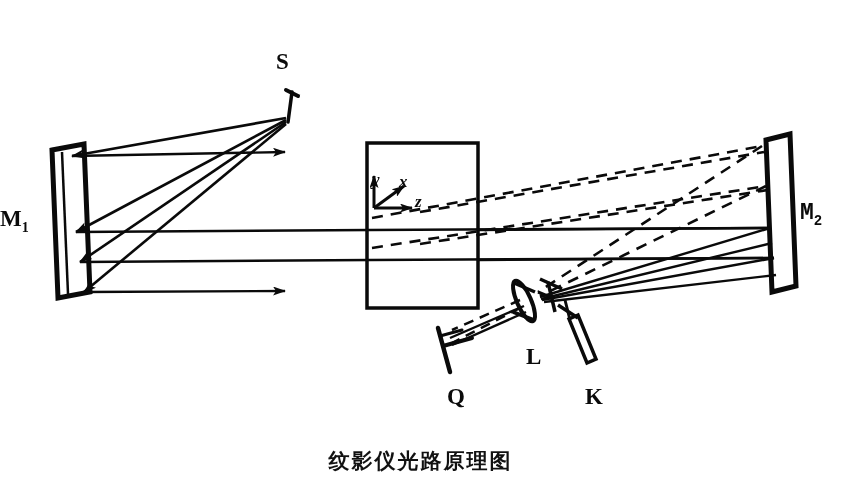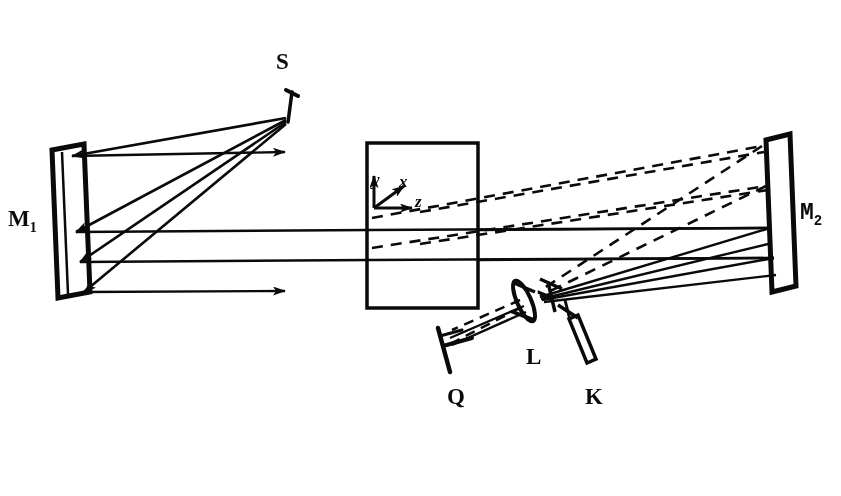--- a/index.html
+++ b/index.html
@@ -149,30 +149,31 @@
 
     <g stroke="#0a0a0a" fill="none" stroke-width="3">
       <line x1="374" y1="208" x2="374" y2="176" marker-end="url(#ah)"></line>
       <line x1="374" y1="208" x2="404" y2="186" marker-end="url(#ah)"></line>
       <line x1="374" y1="208" x2="412" y2="208" marker-end="url(#ah)"></line>
     </g>
   </svg>
 
   <div class="lbl lbl-big" style="left:276px; top:49px;">S</div>
 
-  <div class="lbl lbl-big" style="left:8px; top:206px;"><span>M</span><span class="sub">1</span></div>
+  <div class="lbl lbl-big" style="left:0; top:206px;"><span>M</span><span class="sub">1</span></div>
 
   <div class="lbl lbl-big" style="left:800px; top:200px;font-family:Liberation Mono, monospace;"><span>M</span><span class="sub">2</span></div>
 
   <div class="lbl lbl-big" style="left:447px; top:384px;">Q</div>
 
   <div class="lbl lbl-big" style="left:526px; top:344px;">L</div>
 
   <div class="lbl lbl-big" style="left:585px; top:384px;">K</div>
 
   <div class="lbl lbl-axis" style="left:372px; top:170px;">y</div>
 
   <div class="lbl lbl-axis" style="left:399px; top:172px;">x</div>
 
   <div class="lbl lbl-axis" style="left:415px; top:192px;">z</div>
 
+  <div id="title">纹影仪光路原理图</div>
 
 </div>
 
 </body></html>

